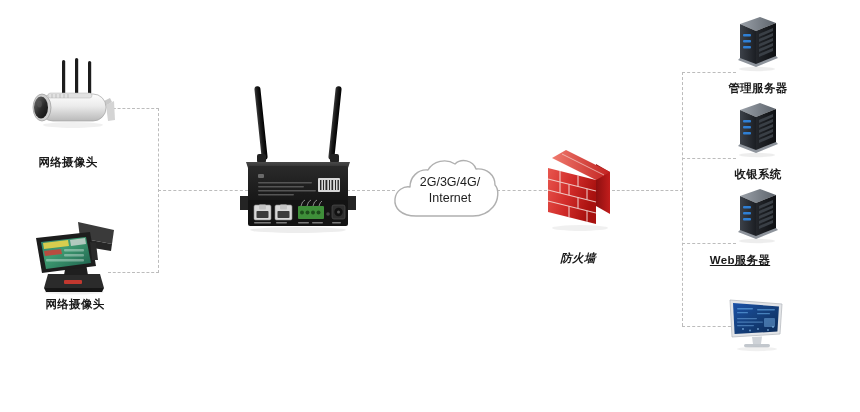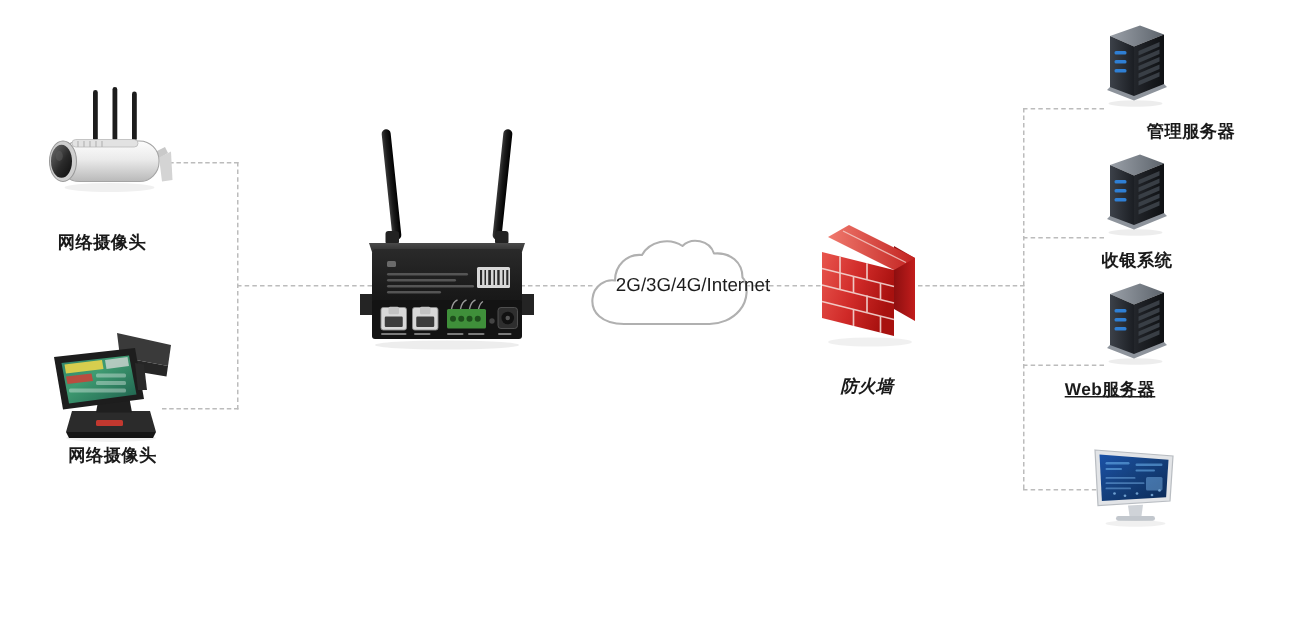--- a/index.html
+++ b/index.html
@@ -37,26 +37,26 @@
   .link.h {
     border-top: 1.3px dashed #bcbcbc;
     height: 0;
   }
   .link.v {
     border-left: 1.3px dashed #bcbcbc;
     width: 0;
   }
   .cloud-text {
     position: absolute;
-    left: 16px;
+    left: 4px;
     top: 0;
     width: 100%;
     height: 100%;
     display: flex;
-    flex-direction: row;
+    flex-direction: column;
     align-items: center;
     justify-content: center;
     font-size: 12.5px;
     color: #1d1d1d;
     line-height: 1.32;
     pointer-events: none;
   }
   svg { display: block; overflow: visible; }
 </style>
 </head>
@@ -361,21 +361,21 @@
       <g fill="#2f7fd4">
         <rect x="13" y="20" width="8" height="2.4" rx="1"></rect>
         <rect x="13" y="26" width="8" height="2.4" rx="1"></rect>
         <rect x="13" y="32" width="8" height="2.4" rx="1"></rect>
       </g>
 
       <path d="M8 46 L26 53 L48 44 L46 42 L26 50 L10 44 Z" fill="#8e949c"></path>
       <ellipse cx="27" cy="55" rx="18" ry="2.2" fill="#000" opacity="0.07"></ellipse>
     </svg>
   </div>
-  <div class="label" style="left:742px; top:82px; width:104px;text-align:center;">管理服务器</div>
+  <div class="label" style="left:706px; top:82px; width:104px;text-align:center;">管理服务器</div>
 
   <div class="node" style="left:730px; top:100px; width:52px; height:58px;">
     <svg width="52" height="58" viewBox="0 0 52 58">
       <path d="M10 10 L30 3 L46 9 L26 17 Z" fill="url(#srvTop)"></path>
       <path d="M10 10 L26 17 L26 52 L10 46 Z" fill="url(#srvFront)"></path>
       <path d="M26 17 L46 9 L46 44 L26 52 Z" fill="url(#srvSide)"></path>
       <g fill="#3b4148" opacity="0.95">
         <path d="M29 20 L43 14 L43 17 L29 23 Z"></path>
         <path d="M29 25 L43 19 L43 22 L29 28 Z"></path>
         <path d="M29 30 L43 24 L43 27 L29 33 Z"></path>

